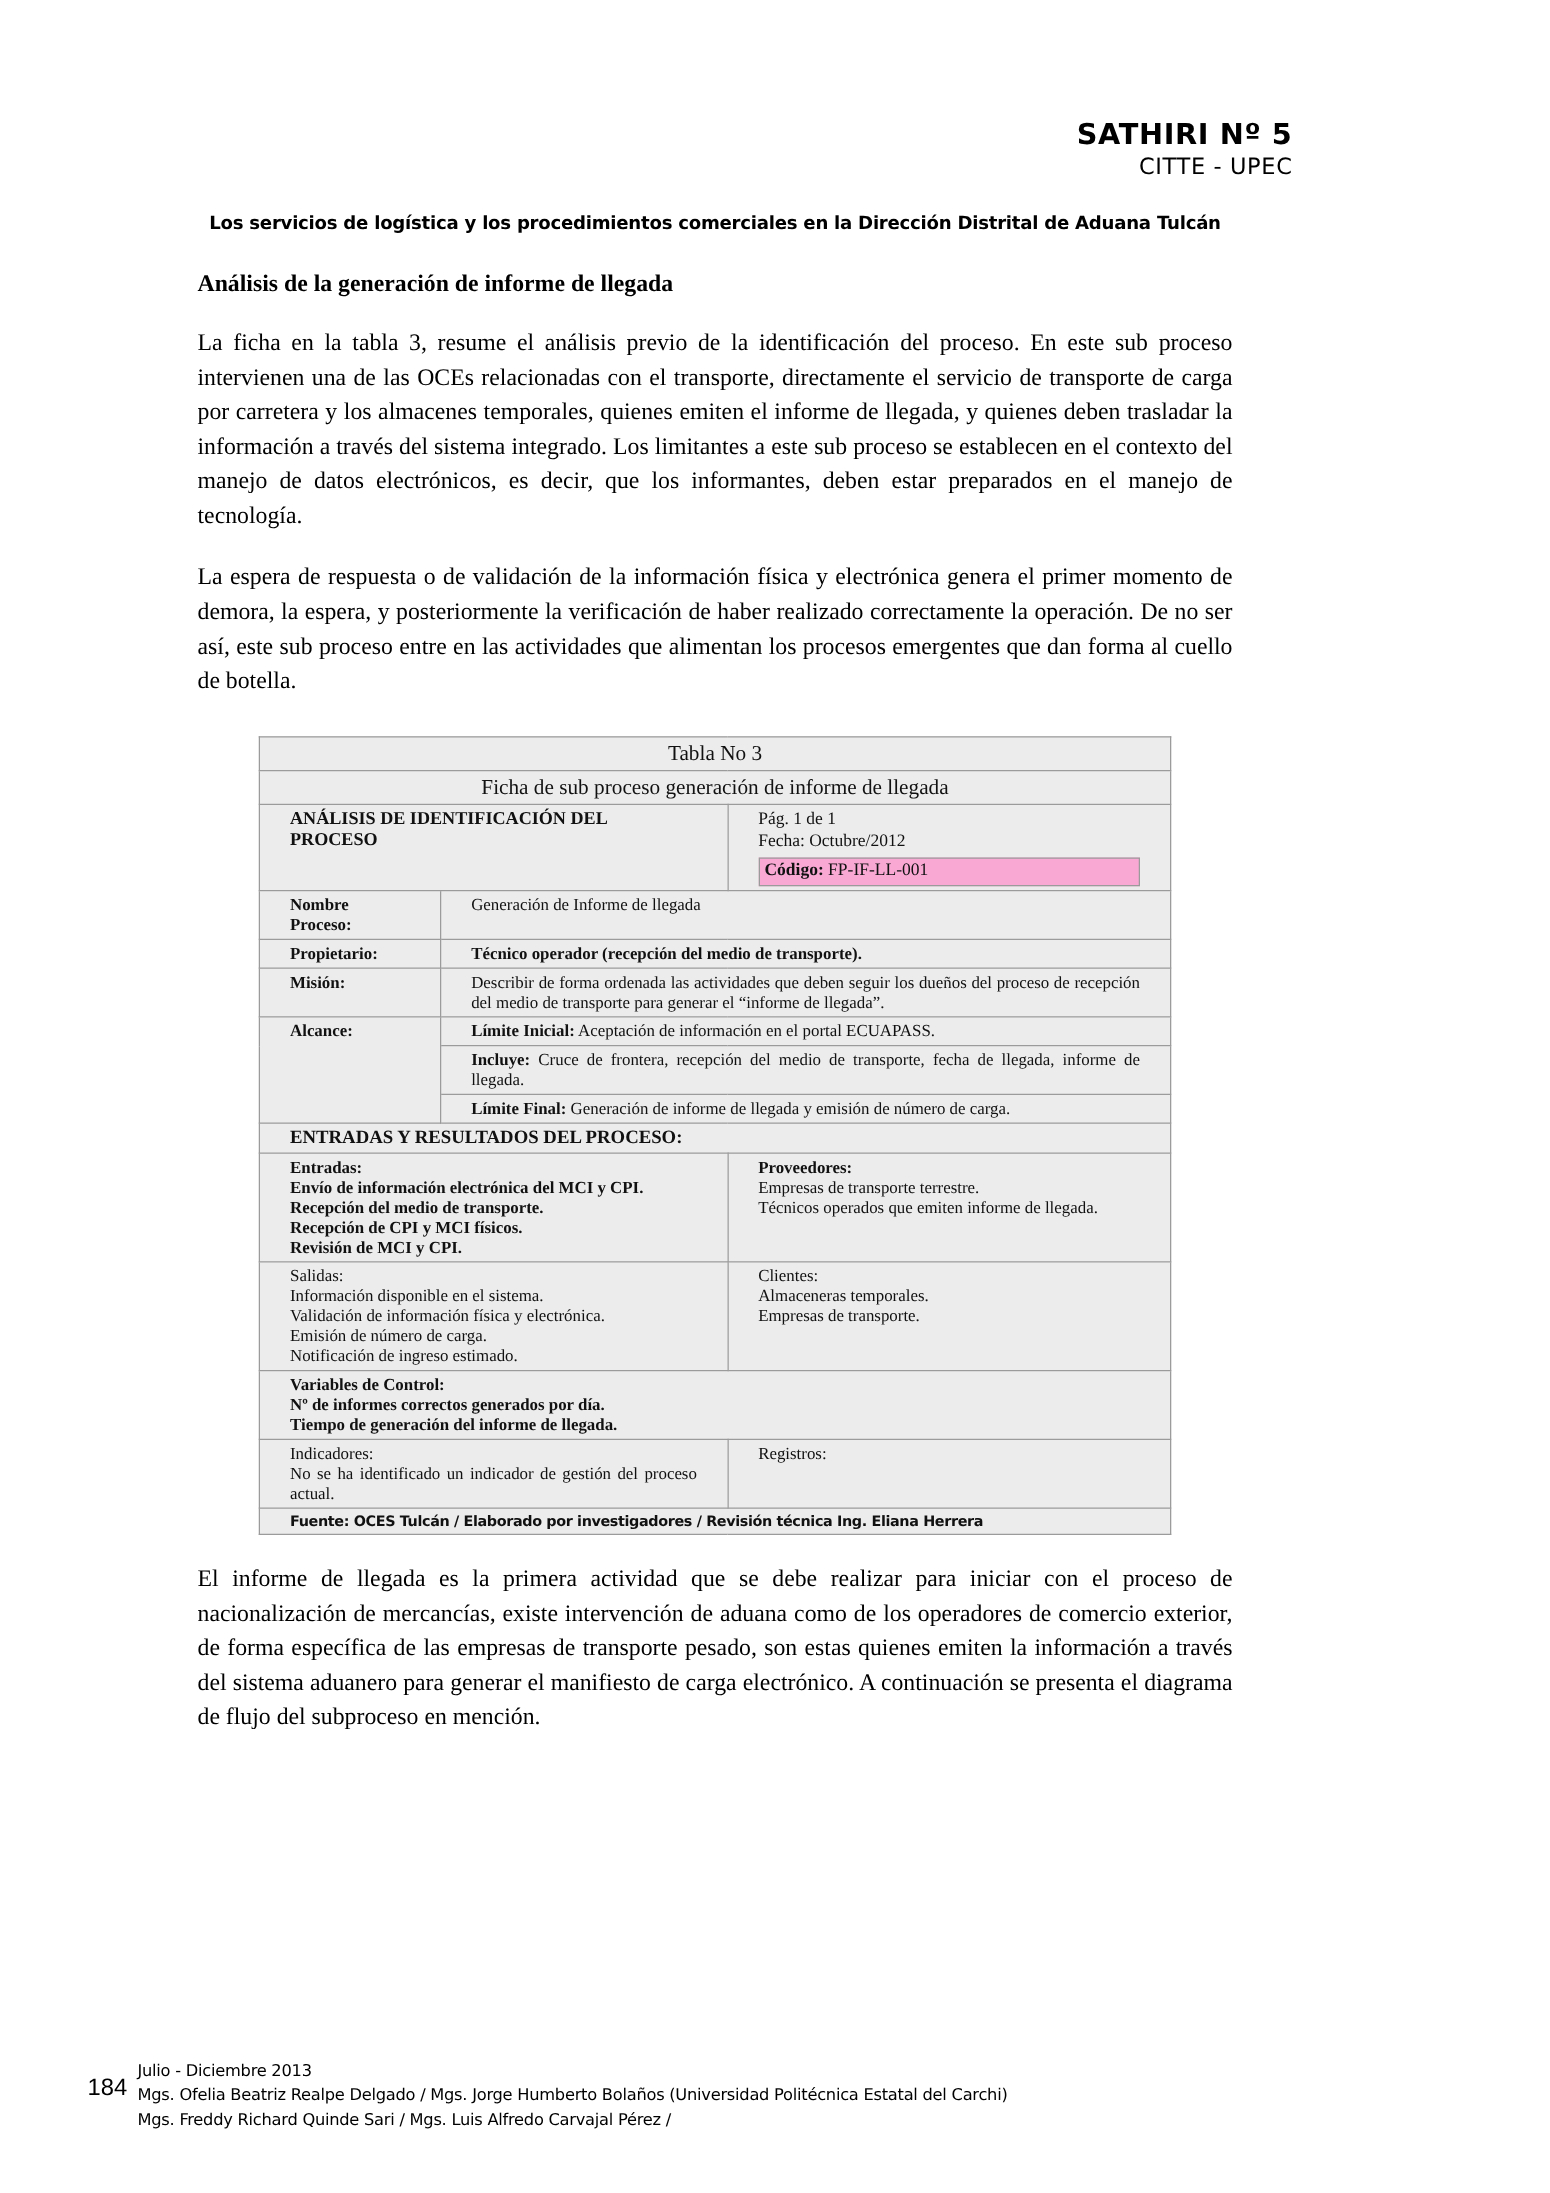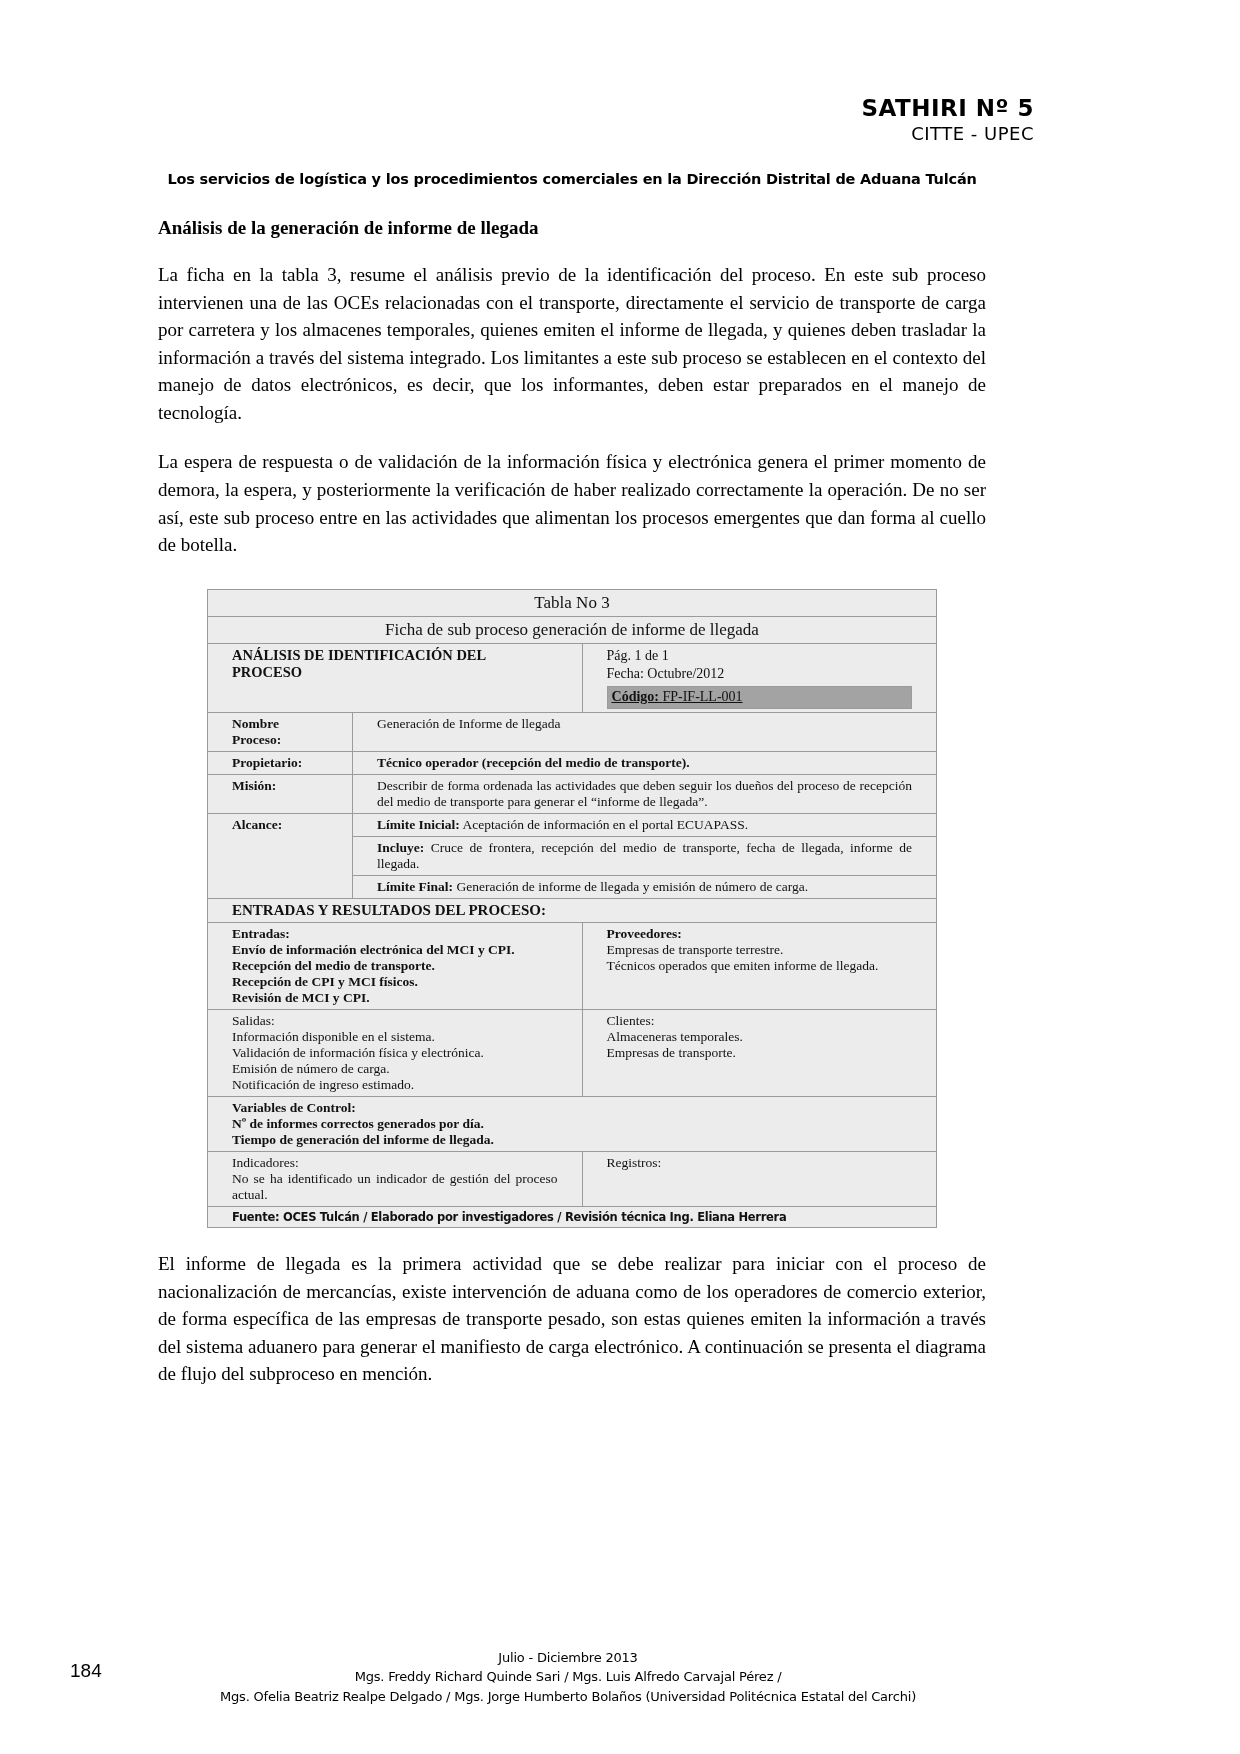--- a/index.html
+++ b/index.html
@@ -98,22 +98,21 @@
     font-weight: bold;
     font-size: 14.5px;
     vertical-align: middle;
   }
   .meta-cell { font-size: 14px; line-height: 1.35; }
   .meta-cell .code {
     display: block;
     margin-top: 2px;
     border: 1px solid #9b9b9b;
     padding: 1px 4px;
-    background: #a3a3a3;
-    text-decoration: underline;
+    background: #f9a8d4;
   }
   .justify { text-align: justify; }
   .fuente {
     font-family: "DejaVu Sans", sans-serif;
     font-size: 11.5px;
     font-weight: bold;
     letter-spacing: -0.3px;
   }
   .proc-head {
     font-weight: bold;
@@ -126,21 +125,21 @@
     left: 70px;
     bottom: 72px;
     font-family: Liberation Sans, sans-serif;
     font-size: 19px;
   }
   .footer {
     position: absolute;
     left: 110px;
     right: 118px;
     bottom: 48px;
-    text-align: center;
+    text-align: left;
     font-family: "DejaVu Sans", sans-serif;
     font-size: 13px;
     line-height: 1.5;
     letter-spacing: -0.2px;
   }
 </style>
 </head>
 <body>
 
 <div class="page">
@@ -265,17 +264,17 @@
         </tr>
       </tbody>
     </table>
   </div>
 
   <p class="body">El informe de llegada es la primera actividad que se debe realizar para iniciar con el proceso de nacionalización de mercancías, existe intervención de aduana como de los operadores de comercio exterior, de forma específica de las empresas de transporte pesado, son estas quienes emiten la información a través del sistema aduanero para generar el manifiesto de carga electrónico. A continuación se presenta el diagrama de flujo del subproceso en mención.</p>
 
   <div class="page-number">184</div>
   <div class="footer">
     <div>Julio - Diciembre  2013</div>
+    <div>Mgs. Ofelia  Beatriz  Realpe  Delgado  / Mgs. Jorge  Humberto  Bolaños  (Universidad  Politécnica  Estatal  del Carchi)</div>
     <div>Mgs. Freddy  Richard  Quinde  Sari / Mgs. Luis Alfredo  Carvajal  Pérez /</div>
-    <div>Mgs. Ofelia  Beatriz  Realpe  Delgado  / Mgs. Jorge  Humberto  Bolaños  (Universidad  Politécnica  Estatal  del Carchi)</div>
   </div>
 
 </div>
 
 </body></html>

